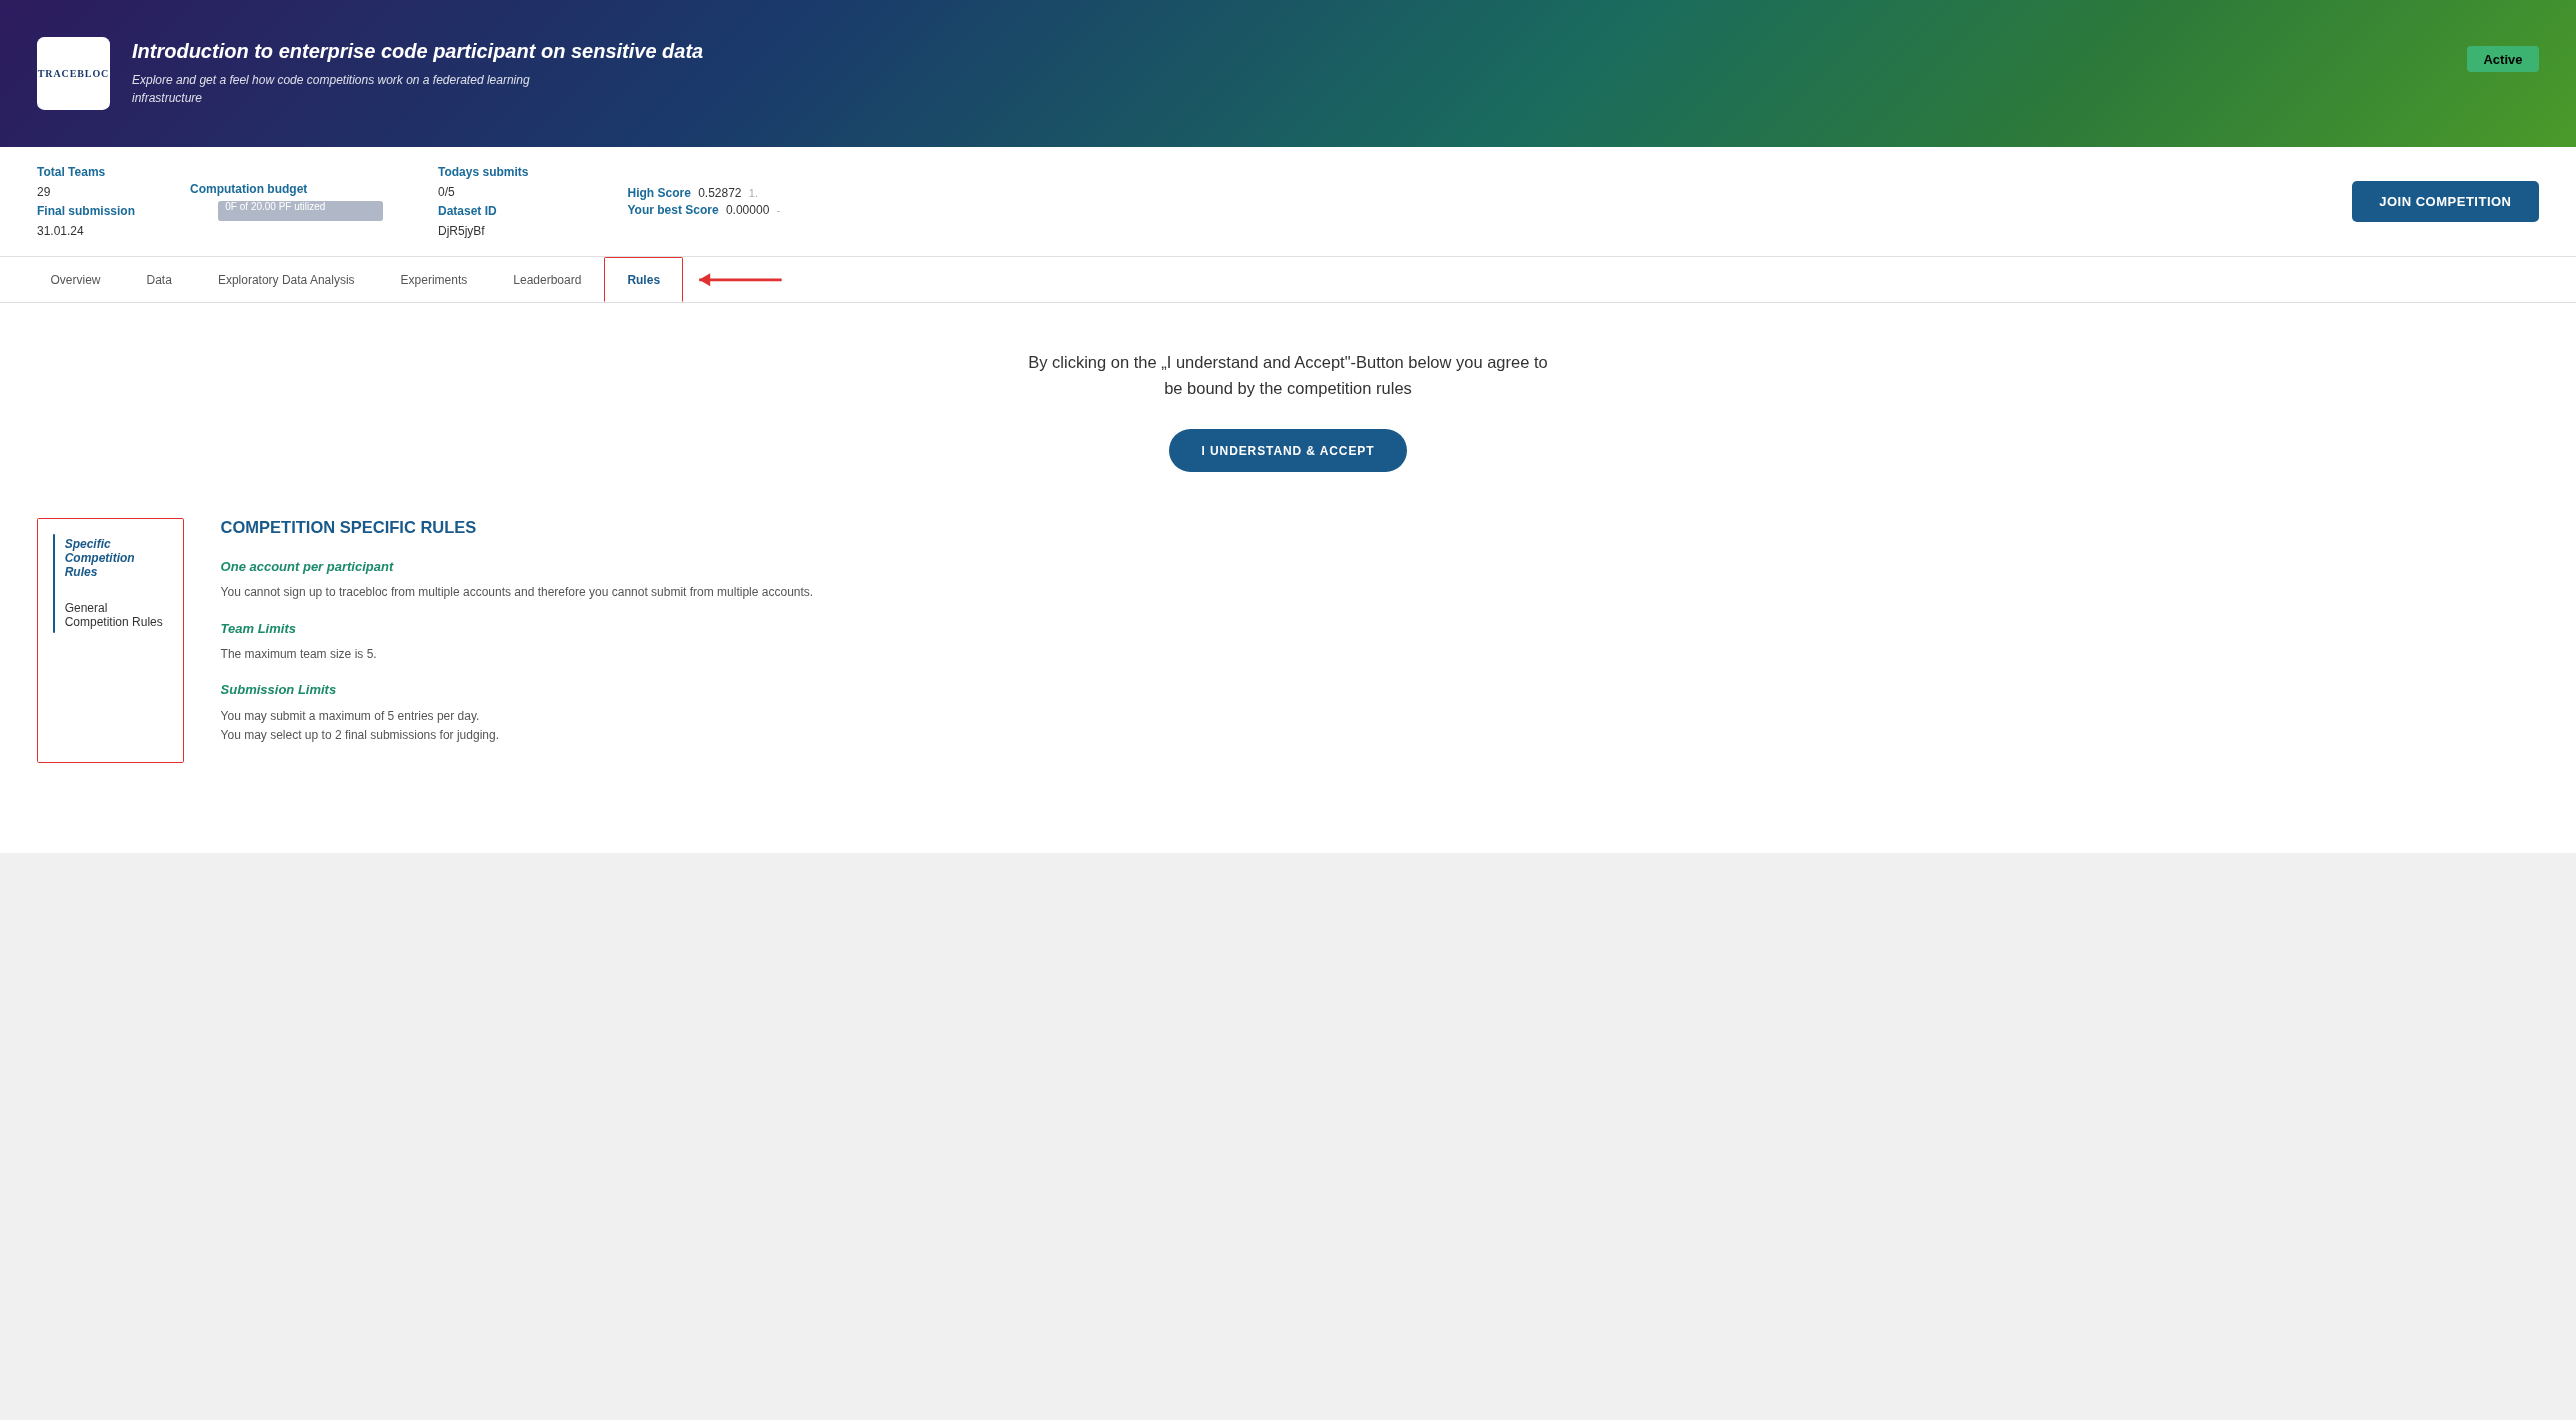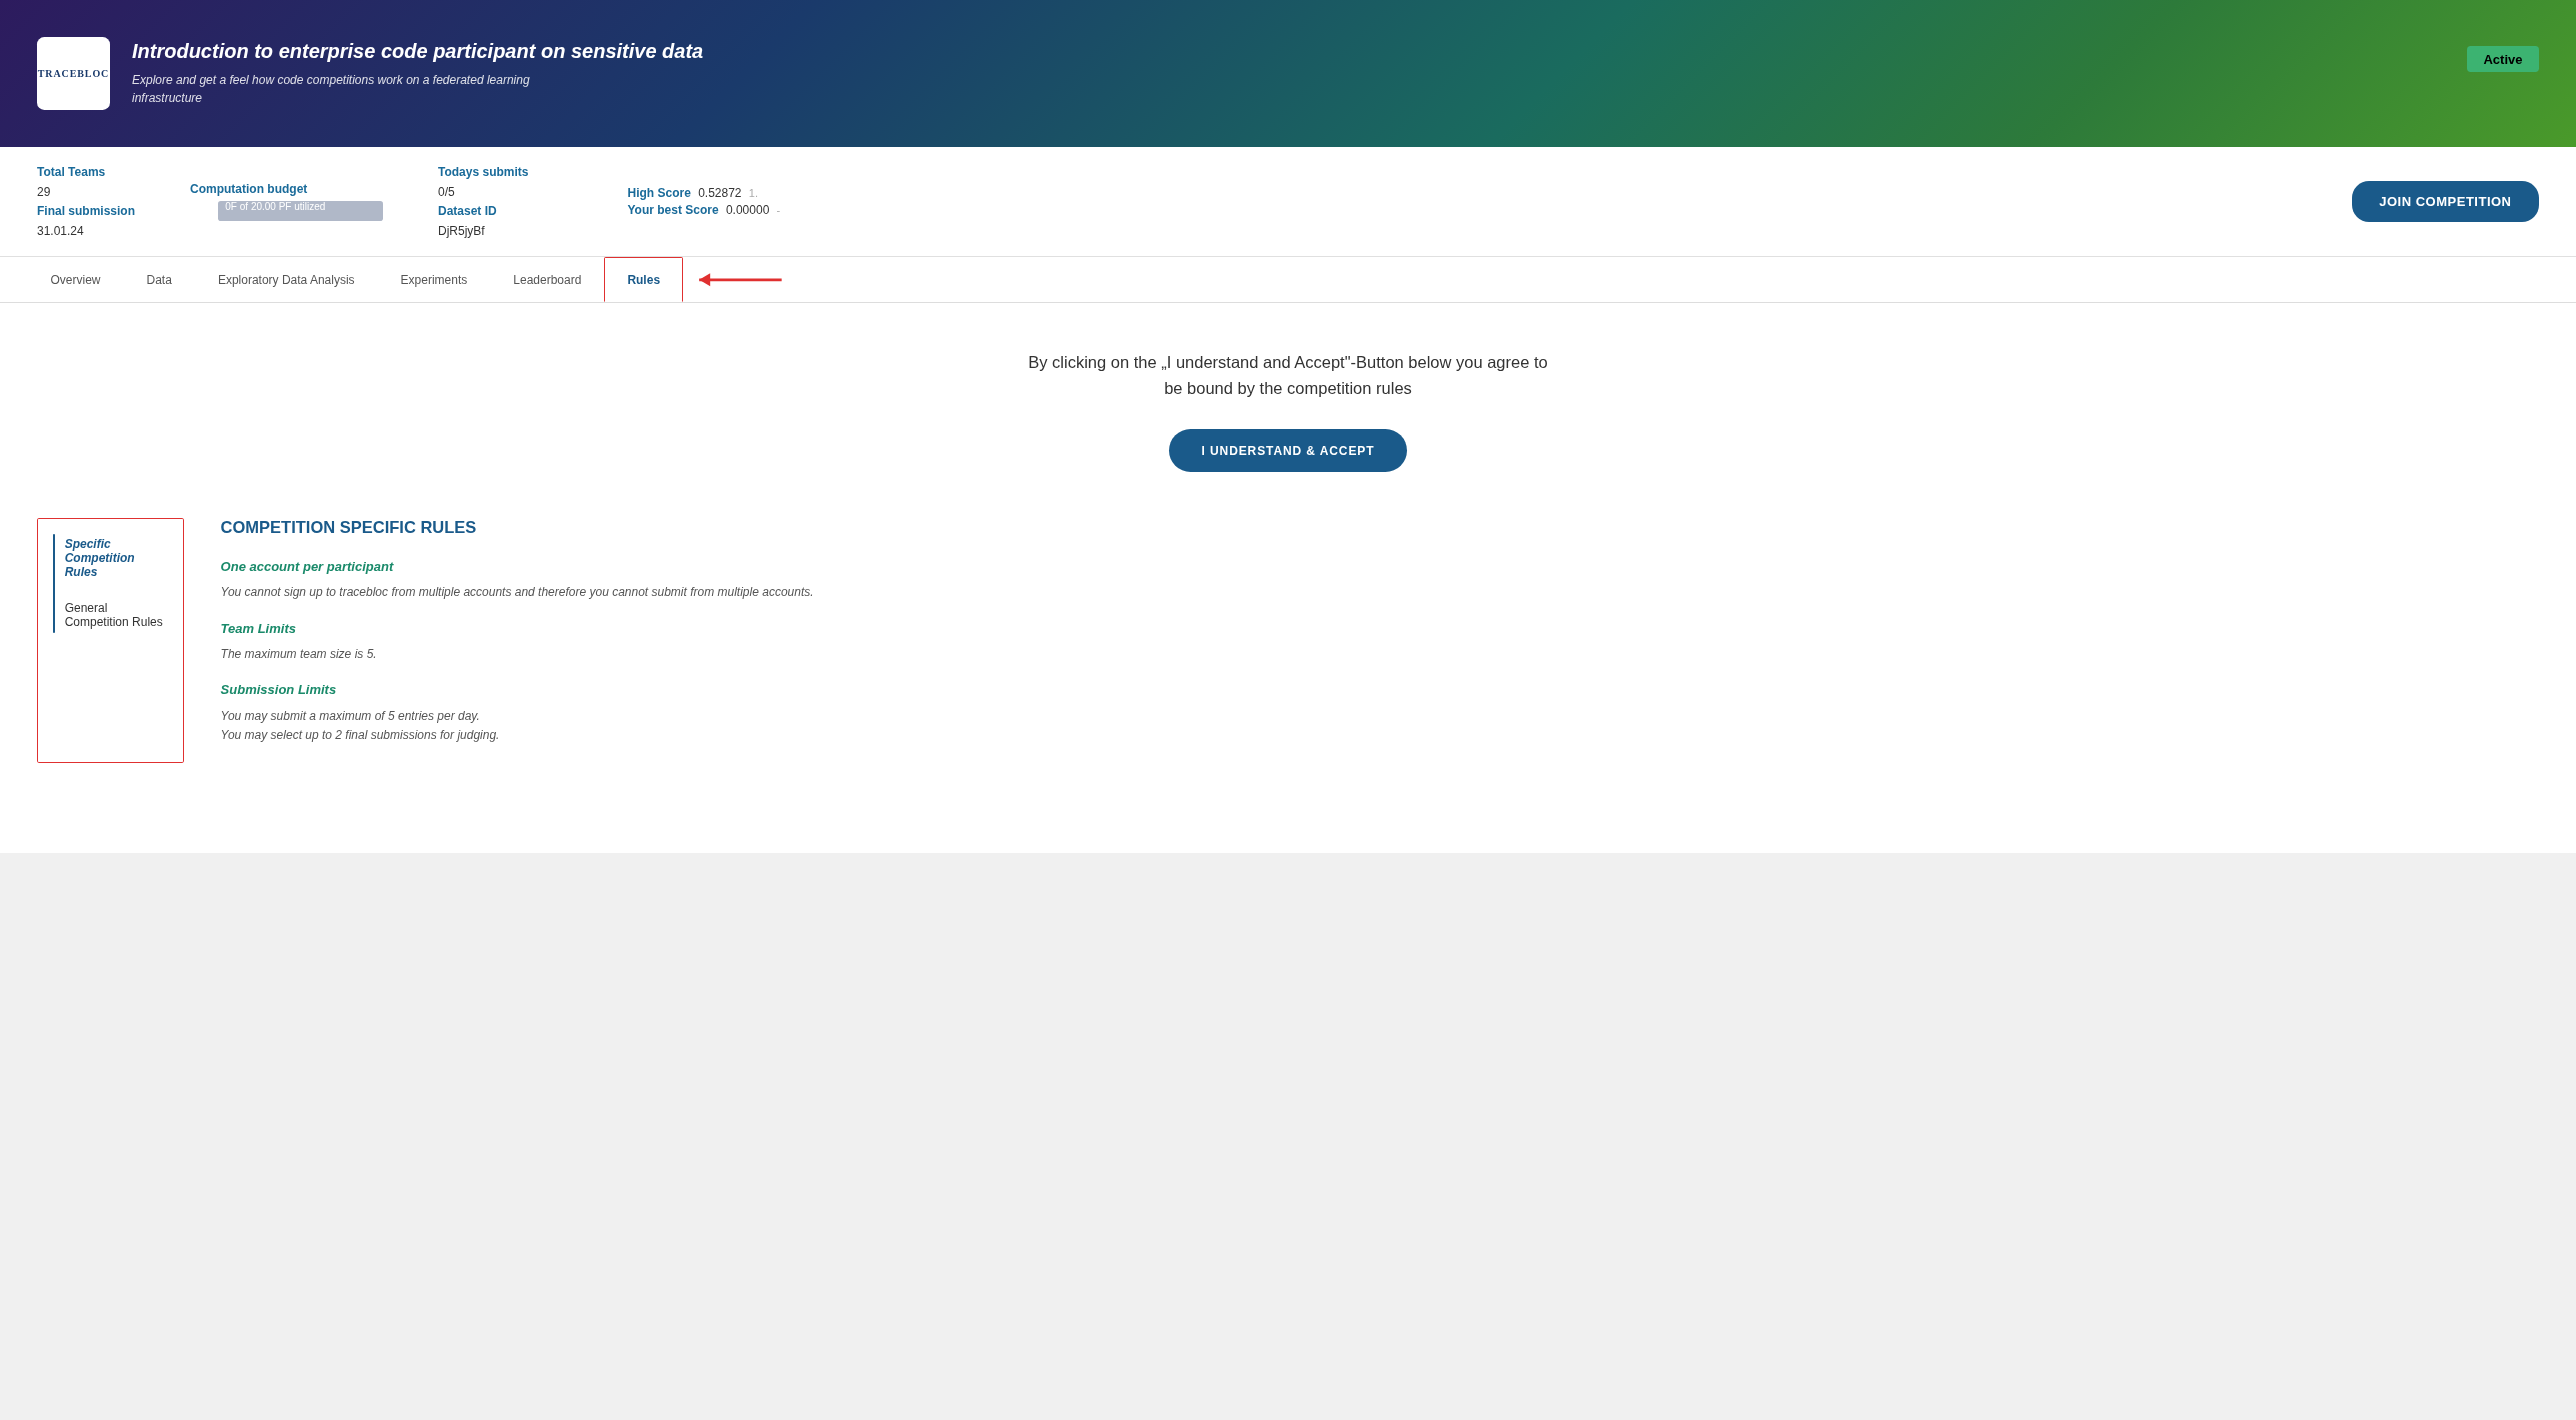--- a/index.html
+++ b/index.html
@@ -84,21 +84,21 @@
       font-size: 10px;
       color: white;
       margin-left: 28px;
     }
     .join-btn {
       margin-left: auto;
       background: #1a5a8a;
       color: white;
       border: none;
       padding: 13px 27.5px;
-      border-radius: 17px;
+      border-radius: 5px;
       font-size: 13px;
       font-weight: bold;
       cursor: pointer;
       letter-spacing: 0.5px;
     }
 
     
     .tabs-bar {
       background: white;
       display: flex;
@@ -200,21 +200,20 @@
     .rule-subtitle {
       color: #1a8a6a;
       font-size: 13px;
       font-weight: bold;
       margin-bottom: 9.2px;
       font-style: italic;
     }
     .rule-body {
       color: #555;
       font-size: 12px;
-      font-style: italic;
       margin-bottom: 18.3px;
       line-height: 1.6;
     }
 
     
     .scores-section {
       display: flex;
       flex-direction: column;
       gap: 3.7px;
     }

